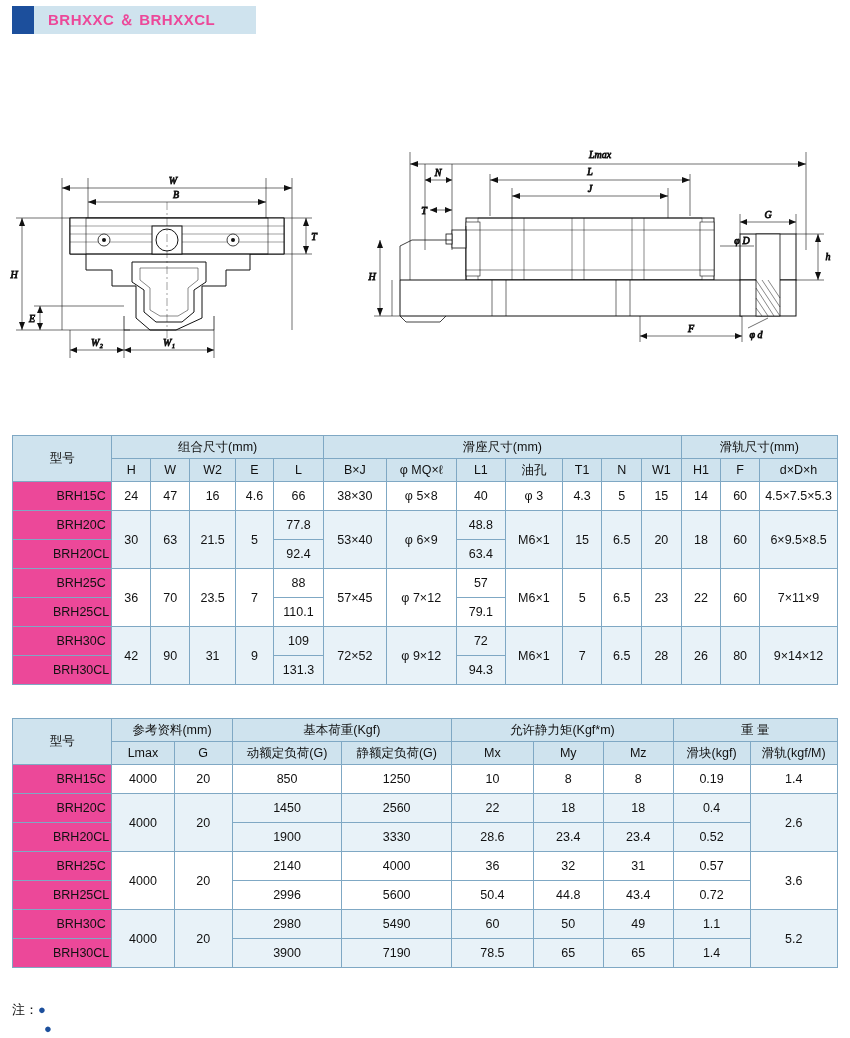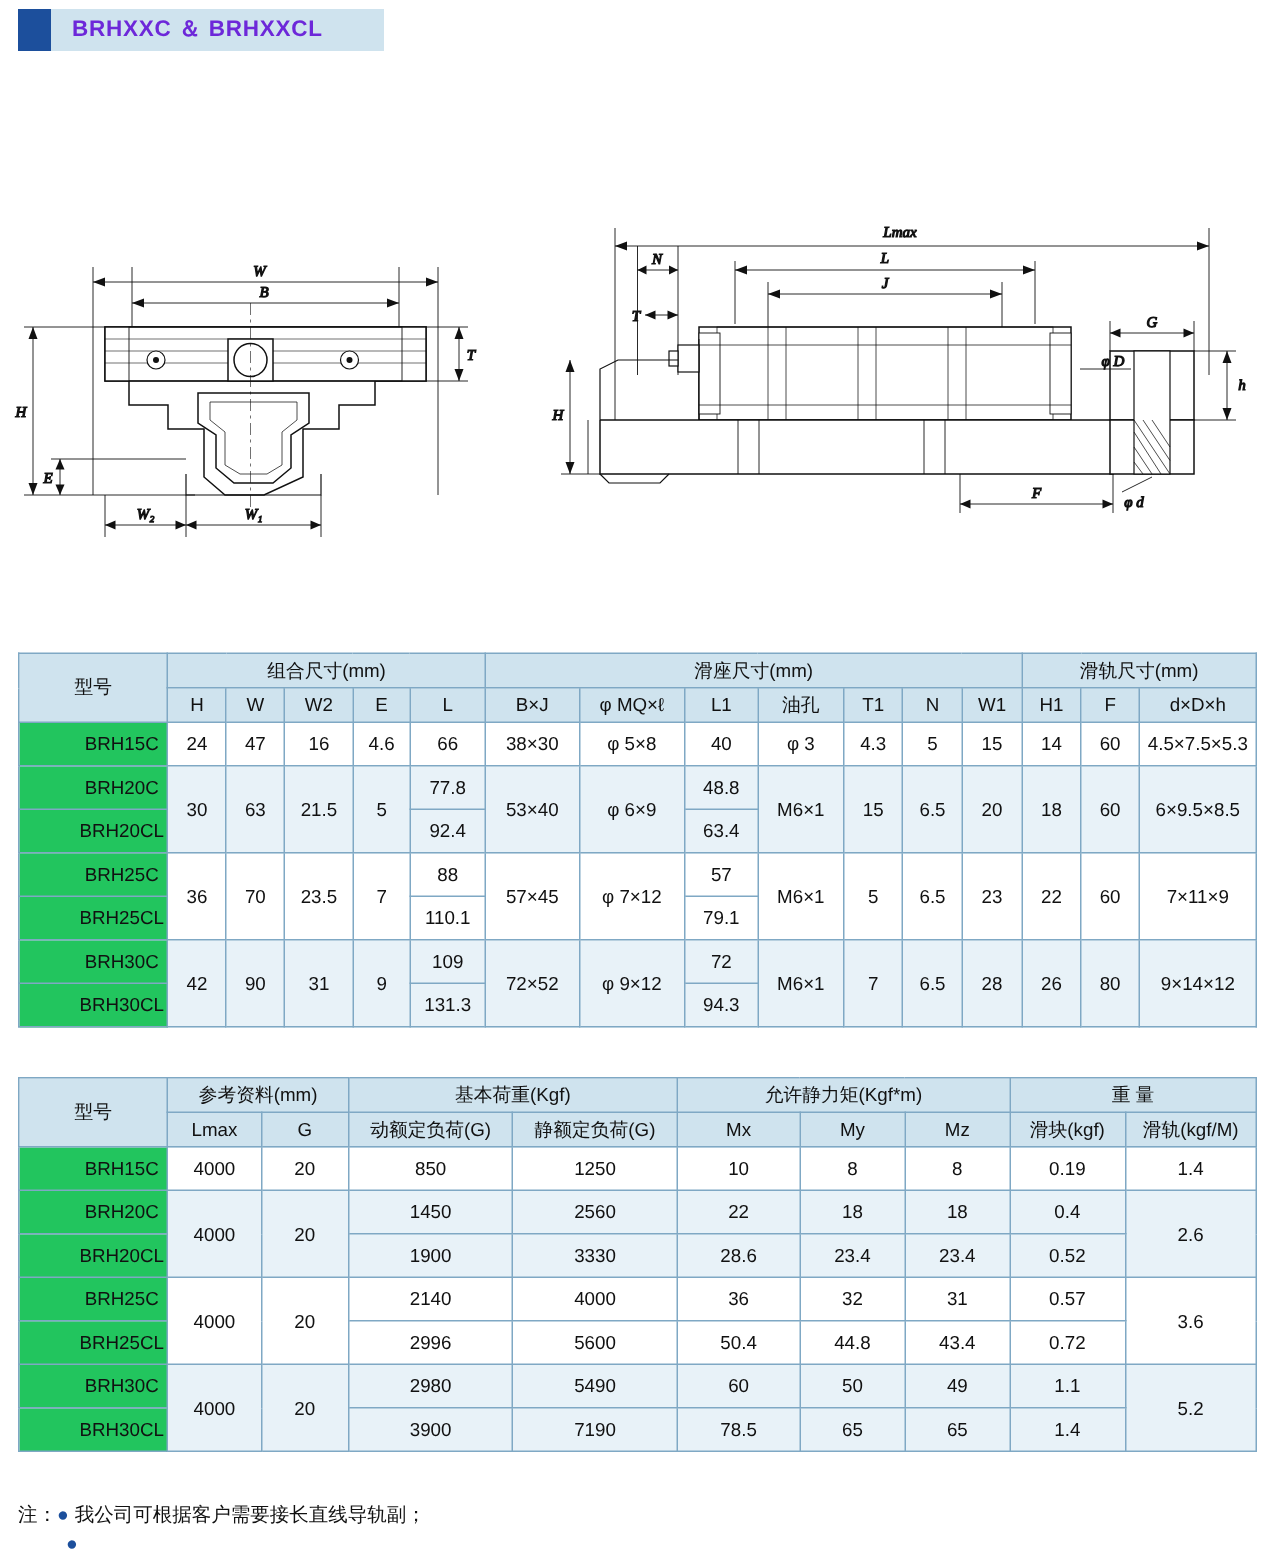--- a/index.html
+++ b/index.html
@@ -16,21 +16,21 @@
     position:absolute;left:0;top:6px;width:850px;height:28px;
   }
   .header-blue{
     position:absolute;left:12px;top:0;width:22px;height:28px;background:#1c4f9c;
   }
   .header-bar{
     position:absolute;left:34px;top:0;width:222px;height:28px;background:#cfe3ee;
   }
   .header-title{
     position:absolute;left:48px;top:0;height:28px;line-height:28px;
-    font-size:15px;font-weight:bold;letter-spacing:.5px;color:#6d28d9;
+    font-size:15px;font-weight:bold;letter-spacing:.5px;color:#ec4899;
   }
   
   .drawing{
     position:absolute;left:0;top:130px;width:850px;height:275px;
   }
   .drawing svg{display:block;}
   
   .tbl{
     position:absolute;border-collapse:collapse;
     font-size:12.5px;
@@ -46,21 +46,21 @@
   .tbl .hdr{
     background:#cfe3ee;
     font-weight:normal;
     height:22px;
   }
   .tbl .hdr2{
     background:#cfe3ee;
     height:22px;
   }
   .tbl td.model{
-    background:#22c55e;
+    background:#ec4899;
     padding-left:40px;
   }
   .tbl tr.body td{height:28px;}
   .tbl .alt{background:#e8f2f8;}
   #table1{left:12px;top:435px;width:826px;}
   #table2{left:12px;top:718px;width:826px;}
   
   .notes{
     position:absolute;left:12px;top:1000px;width:826px;
     font-size:13px;line-height:19px;color:#111;
@@ -523,18 +523,17 @@
     <td>65</td>
     <td>1.4</td>
   </tr>
 </tbody>
   </table>
 
 <div class="notes">
   <div class="note-line">
     <span class="lead">注：</span>
     <span class="bullet">●</span>
-    <span>我公司可根据客户需要接长直线导轨副；</span>
   </div>
   <div class="note-line" style="padding-left:32px">
     <span class="bullet">●</span>
   </div>
 </div>
 
 </body></html>

